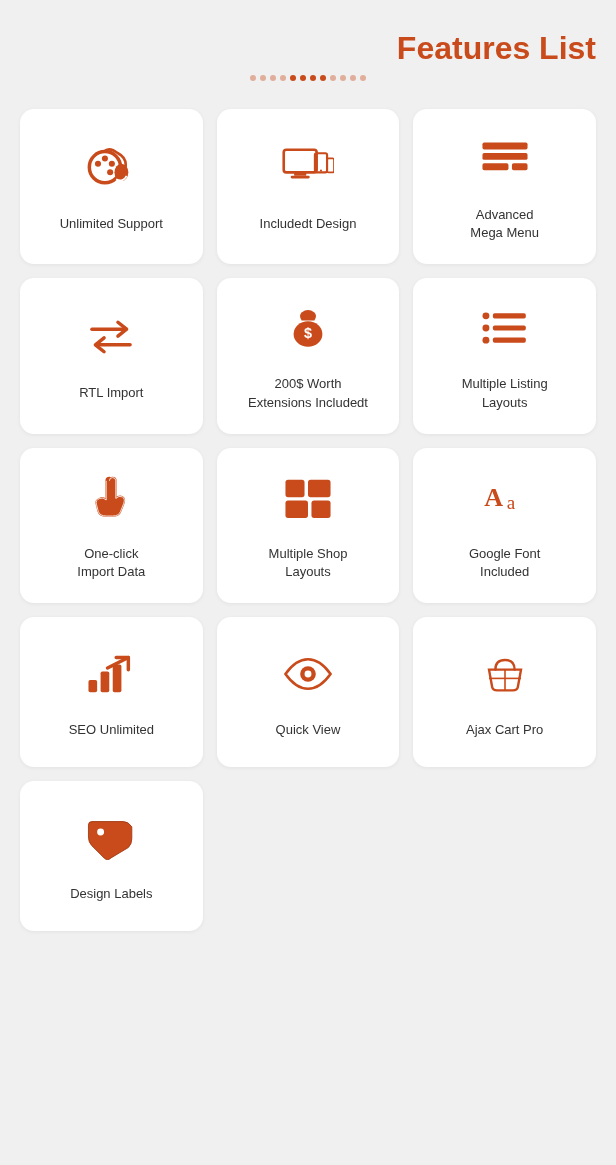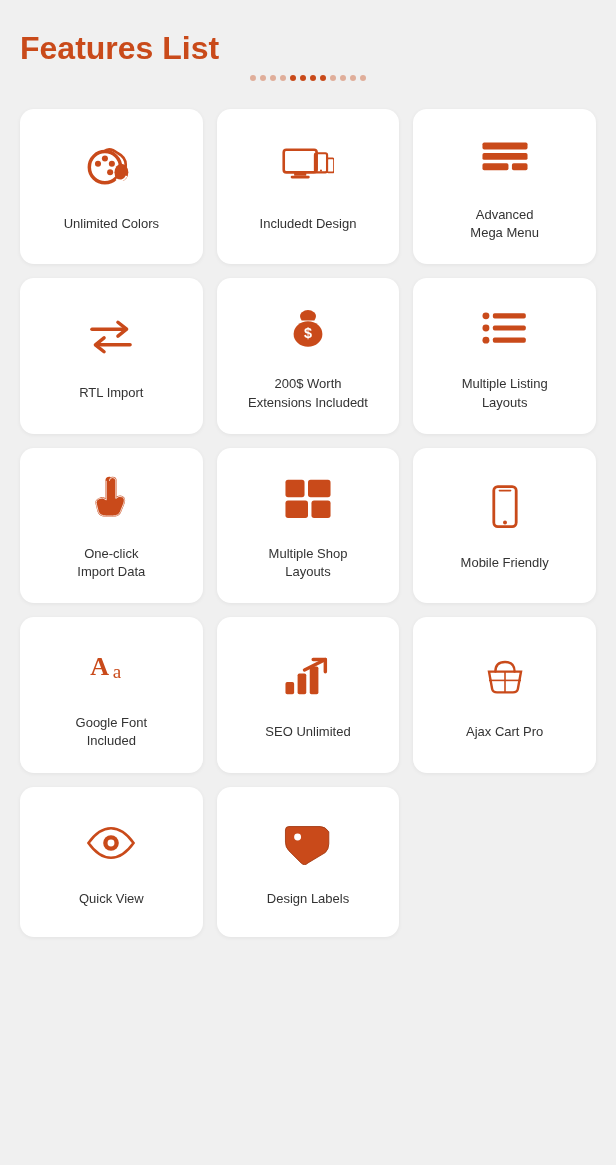--- a/index.html
+++ b/index.html
@@ -7,21 +7,21 @@
       background: #f0f0f0;
       font-family: 'Segoe UI', Arial, sans-serif;
       width: 616px;
       min-height: 1165px;
     }
     .page {
       background: #f0f0f0;
       padding: 30px 20px 40px;
     }
     .header {
-      text-align: left;
+      text-align: right;
       margin-bottom: 28px;
     }
     .header h1 {
       font-size: 32px;
       font-weight: 700;
       color: #c94a1a;
       margin-bottom: 8px;
     }
     .dots-line {
       display: flex;
@@ -106,21 +106,21 @@
           <ellipse cx="23" cy="24" rx="18" ry="18" fill="none" stroke="#c94a1a" stroke-width="4"></ellipse>
           <circle cx="15" cy="20" r="3.5"></circle>
           <circle cx="23" cy="14" r="3.5"></circle>
           <circle cx="31" cy="20" r="3.5"></circle>
           <circle cx="29" cy="30" r="3.5"></circle>
           <ellipse cx="42" cy="30" rx="8" ry="10" fill="#c94a1a"></ellipse>
           <path d="M36 38 Q44 42 48 34" stroke="#fff" stroke-width="2" fill="none"></path>
           <path d="M22 6 Q28 0 38 8 Q50 14 46 28" stroke="#c94a1a" stroke-width="3" fill="none" stroke-linecap="round"></path>
         </svg>
       </div>
-      <div class="card-label">Unlimited Colors</div>
+      <div class="card-label">Unlimited Support</div>
     </div>
 
 
     <div class="card">
       <div class="card-icon">
         <svg class="icon-svg" viewBox="0 0 60 50" xmlns="http://www.w3.org/2000/svg">
 
           <rect x="2" y="4" width="38" height="26" rx="3" stroke="#c94a1a" stroke-width="3" fill="none"></rect>
           <rect x="14" y="30" width="14" height="4" rx="1"></rect>
           <rect x="10" y="34" width="22" height="3" rx="1.5"></rect>
@@ -203,30 +203,20 @@
         <svg class="icon-svg" viewBox="0 0 60 50" xmlns="http://www.w3.org/2000/svg">
           <rect x="4" y="4" width="22" height="20" rx="3"></rect>
           <rect x="30" y="4" width="26" height="20" rx="3"></rect>
           <rect x="4" y="28" width="26" height="20" rx="3"></rect>
           <rect x="34" y="28" width="22" height="20" rx="3"></rect>
         </svg>
       </div>
       <div class="card-label">Multiple Shop<br>Layouts</div>
     </div>
 
-    <div class="card">
-      <div class="card-icon">
-        <svg class="icon-svg" viewBox="0 0 60 55" xmlns="http://www.w3.org/2000/svg">
-          <rect x="16" y="2" width="28" height="50" rx="5" stroke="#c94a1a" stroke-width="3.5" fill="none"></rect>
-          <rect x="22" y="6" width="16" height="2" rx="1"></rect>
-          <circle cx="30" cy="47" r="2.5"></circle>
-        </svg>
-      </div>
-      <div class="card-label">Mobile Friendly</div>
-    </div>
 
     <div class="card">
       <div class="card-icon">
         <svg class="icon-svg" viewBox="0 0 60 50" xmlns="http://www.w3.org/2000/svg">
           <text x="6" y="34" font-size="30" font-weight="700" fill="#c94a1a" font-family="Georgia,serif">A</text>
           <text x="32" y="38" font-size="22" font-weight="400" fill="#c94a1a" font-family="Georgia,serif">a</text>
         </svg>
       </div>
       <div class="card-label">Google Font<br>Included</div>
     </div>
@@ -241,46 +231,46 @@
 
           <polyline points="36,6 50,6 50,20" stroke="#c94a1a" stroke-width="4" fill="none" stroke-linecap="round" stroke-linejoin="round"></polyline>
           <line x1="26" y1="18" x2="50" y2="6" stroke="#c94a1a" stroke-width="4" stroke-linecap="round"></line>
         </svg>
       </div>
       <div class="card-label">SEO Unlimited</div>
     </div>
 
     <div class="card">
       <div class="card-icon">
-        <svg class="icon-svg" viewBox="0 0 60 55" xmlns="http://www.w3.org/2000/svg">
-
-          <path d="M10 22 L14 44 Q15 48 20 48 L40 48 Q45 48 46 44 L50 22 Z" stroke="#c94a1a" stroke-width="3" fill="none"></path>
-
-          <path d="M18 22 Q18 10 30 10 Q42 10 42 22" stroke="#c94a1a" stroke-width="3" fill="none" stroke-linecap="round"></path>
-
-          <line x1="30" y1="22" x2="30" y2="48" stroke="#c94a1a" stroke-width="2"></line>
-          <line x1="10" y1="33" x2="50" y2="33" stroke="#c94a1a" stroke-width="2"></line>
-        </svg>
-      </div>
-      <div class="card-label">Ajax Cart Pro</div>
-    </div>
-
-    <div class="card">
-      <div class="card-icon">
         <svg class="icon-svg" viewBox="0 0 60 50" xmlns="http://www.w3.org/2000/svg">
           <path d="M4 25 Q16 8 30 8 Q44 8 56 25 Q44 42 30 42 Q16 42 4 25 Z" stroke="#c94a1a" stroke-width="3" fill="none"></path>
           <circle cx="30" cy="25" r="9" fill="#c94a1a"></circle>
           <circle cx="30" cy="25" r="4" fill="white"></circle>
         </svg>
       </div>
       <div class="card-label">Quick View</div>
     </div>
 
     <div class="card">
       <div class="card-icon">
+        <svg class="icon-svg" viewBox="0 0 60 55" xmlns="http://www.w3.org/2000/svg">
+
+          <path d="M10 22 L14 44 Q15 48 20 48 L40 48 Q45 48 46 44 L50 22 Z" stroke="#c94a1a" stroke-width="3" fill="none"></path>
+
+          <path d="M18 22 Q18 10 30 10 Q42 10 42 22" stroke="#c94a1a" stroke-width="3" fill="none" stroke-linecap="round"></path>
+
+          <line x1="30" y1="22" x2="30" y2="48" stroke="#c94a1a" stroke-width="2"></line>
+          <line x1="10" y1="33" x2="50" y2="33" stroke="#c94a1a" stroke-width="2"></line>
+        </svg>
+      </div>
+      <div class="card-label">Ajax Cart Pro</div>
+    </div>
+
+    <div class="card">
+      <div class="card-icon">
         <svg class="icon-svg" viewBox="0 0 60 50" xmlns="http://www.w3.org/2000/svg">
           <path d="M8 6 L44 6 Q50 6 54 12 L54 26 Q54 32 50 36 L30 48 Q26 52 22 48 L8 34 Q4 30 4 24 L4 10 Q4 6 8 6 Z" fill="#c94a1a"></path>
           <circle cx="18" cy="18" r="4" fill="white"></circle>
 
           <path d="M8 6 L44 6 Q50 6 54 12 L54 26 Q54 32 50 36 L30 48 Q26 52 22 48 L8 34 Q4 30 4 24 L4 10 Q4 6 8 6 Z" fill="none" stroke="#a03810" stroke-width="1"></path>
         </svg>
       </div>
       <div class="card-label">Design Labels</div>
     </div>
 

